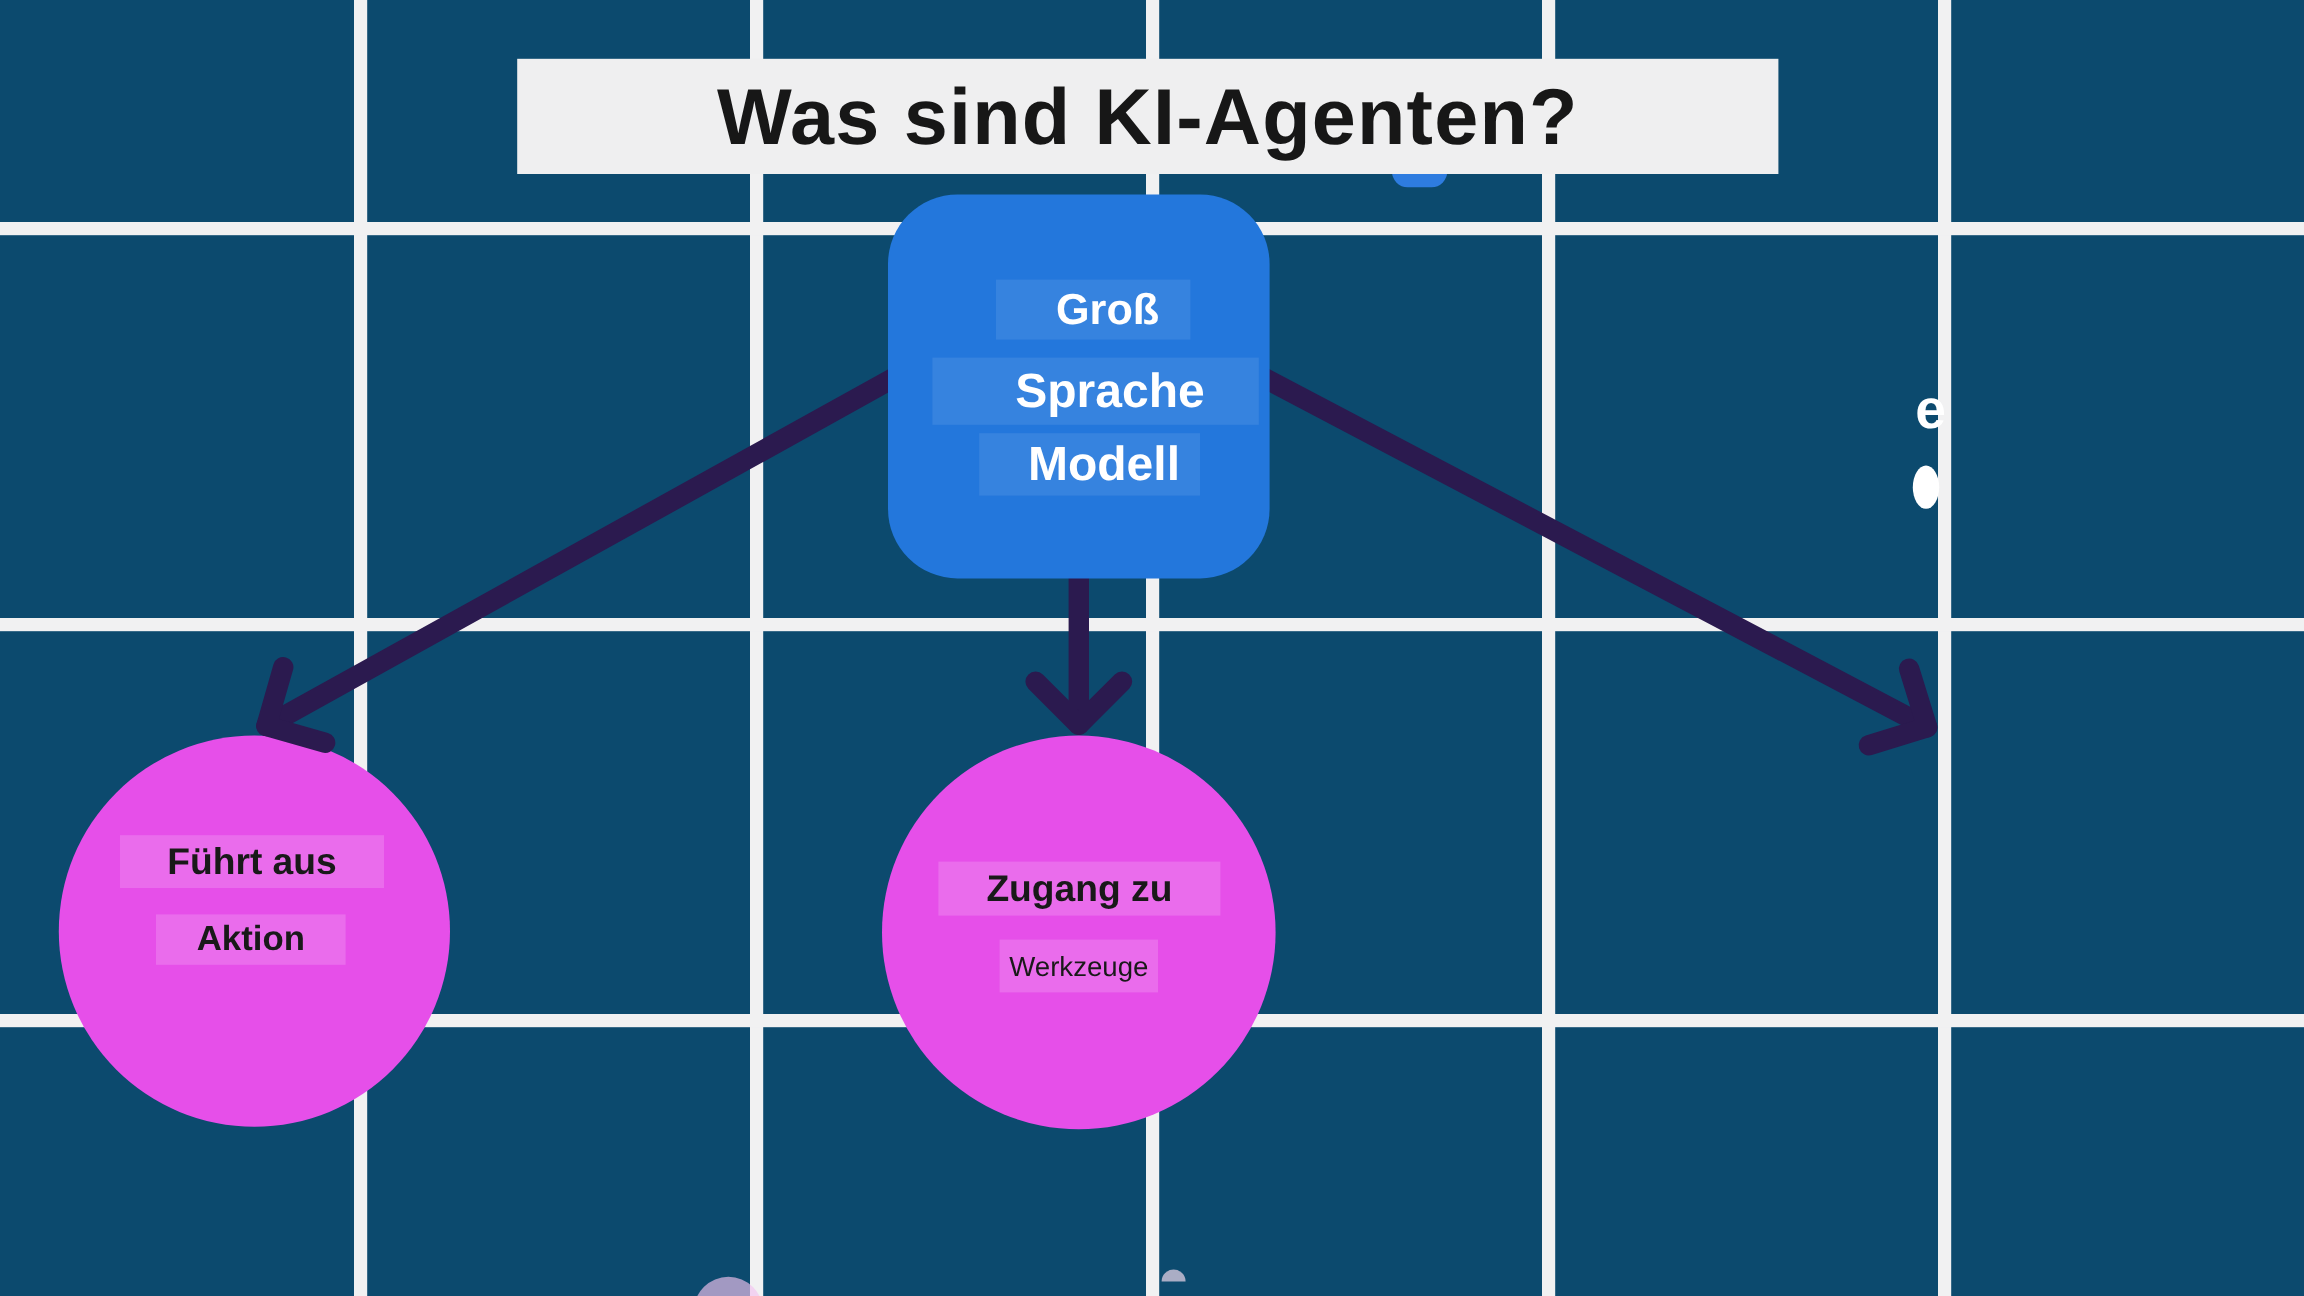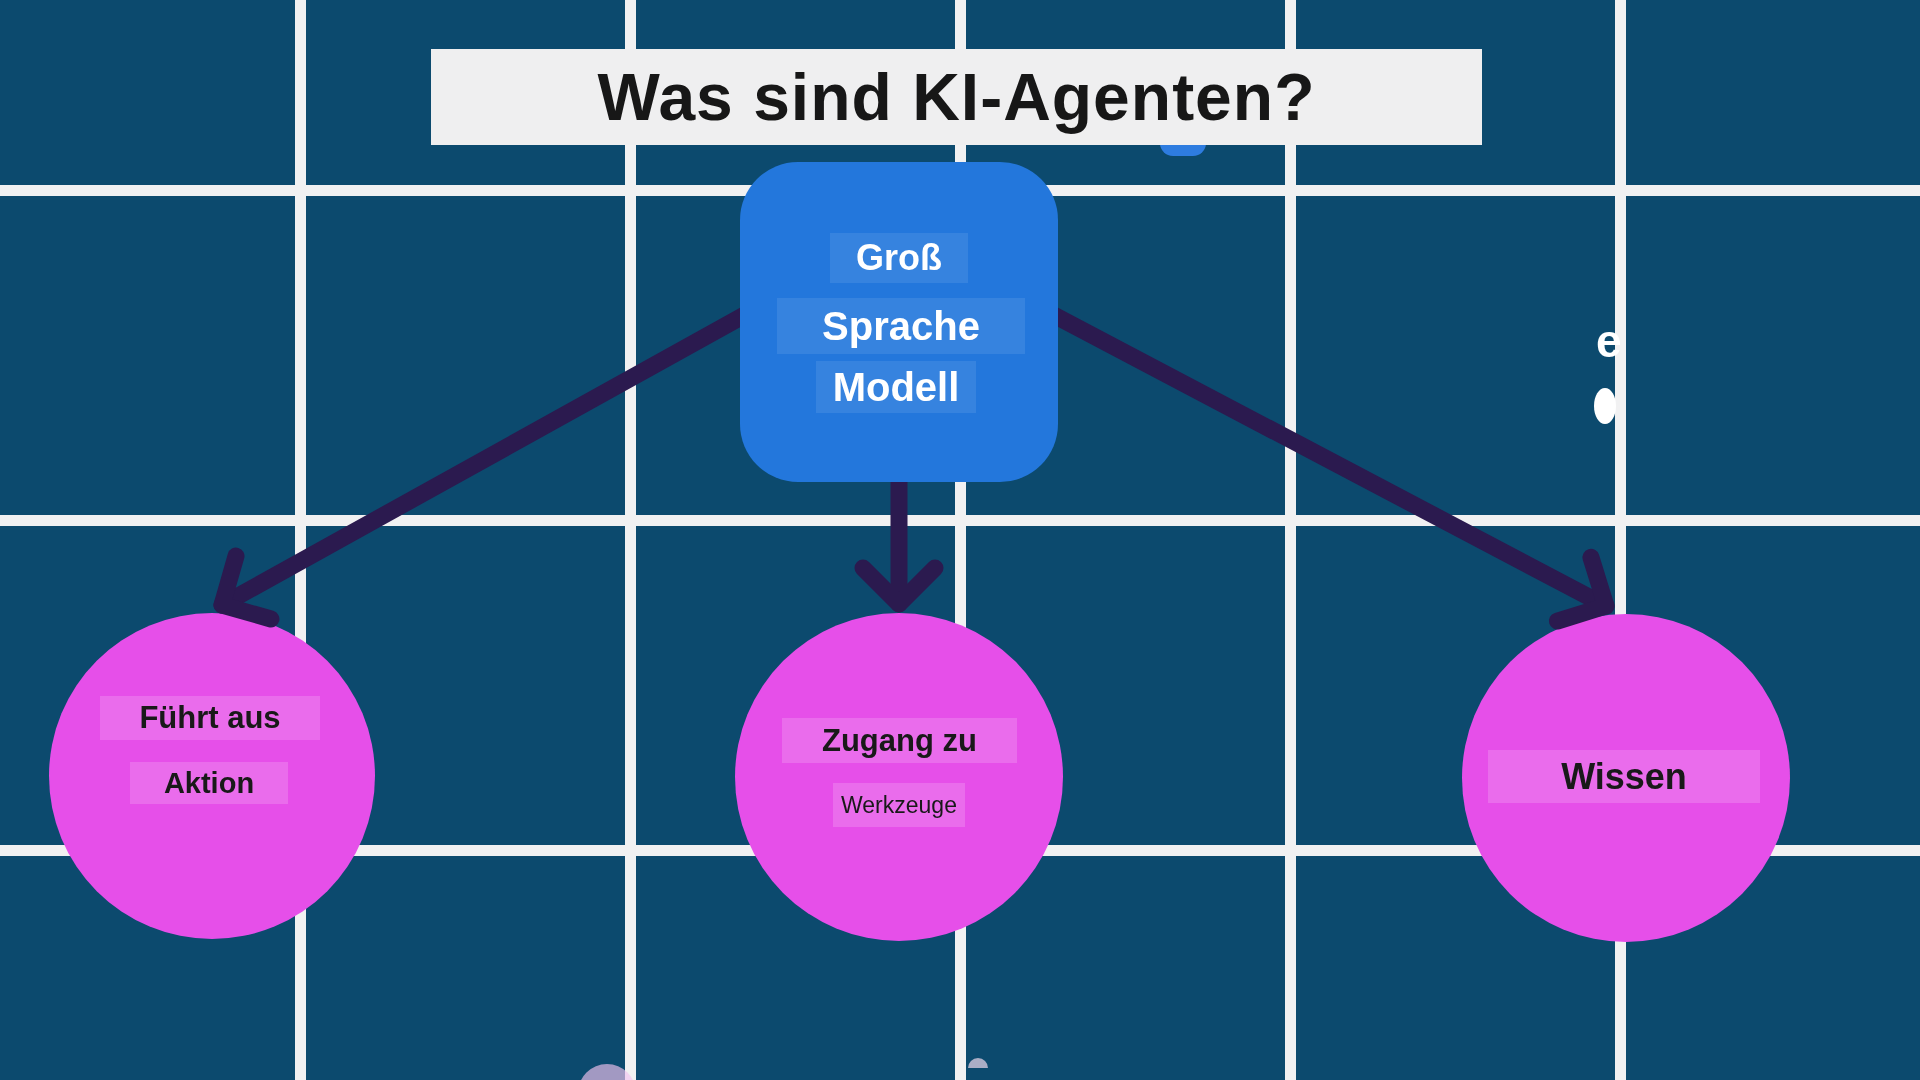--- a/index.html
+++ b/index.html
@@ -30,21 +30,21 @@
   .band{position:absolute;background:#efeff0;display:flex;align-items:center;justify-content:center;}
   .title-band{left:431px;top:49px;width:1051px;height:96px;}
   .title-text{font-size:66px;font-weight:600;color:#171717;letter-spacing:1px;white-space:nowrap;}
   .footer-band{left:73px;top:967px;width:1219px;height:96px;}
   .footer-text{font-size:58px;font-weight:600;color:#101010;letter-spacing:0.5px;white-space:nowrap;}
 
   
   .llm-box{position:absolute;left:740px;top:162px;width:318px;height:320px;
     background:#2377dc;border-radius:58px;z-index:5;}
   .llm-line{position:absolute;display:flex;align-items:center;justify-content:center;
-    background:rgba(255,255,255,0.09);color:#ffffff;font-weight:600;white-space:nowrap;}
+    background:rgba(255,255,255,0.09);color:#ffffff;font-weight:600;white-space:nowrap;padding-left:24px;}
   .llm-1{left:90px;top:71px;width:138px;height:50px;font-size:36px;}
   .llm-2{left:37px;top:136px;width:248px;height:56px;font-size:40px;}
   .llm-3{left:76px;top:199px;width:160px;height:52px;font-size:40px;}
 
   
   .node{position:absolute;border-radius:50%;background:#e64fe9;z-index:3;}
   .node-action{left:49px;top:613px;width:326px;height:326px;}
   .node-tools{left:735px;top:613px;width:328px;height:328px;}
   .node-knowledge{left:1462px;top:614px;width:328px;height:328px;}
   .node-line{position:absolute;display:flex;align-items:center;justify-content:center;
@@ -102,18 +102,15 @@
   <div class="node node-action">
     <div class="node-line action-1">Führt aus</div>
     <div class="node-line action-2">Aktion</div>
   </div>
 
   <div class="node node-tools">
     <div class="node-line tools-1">Zugang zu</div>
     <div class="node-line tools-2">Werkzeuge</div>
   </div>
 
-  <div class="node node-knowledge">
-    <div class="node-line knowledge-1">Wissen</div>
-  </div>
 
 
 </div>
 
 </body></html>

